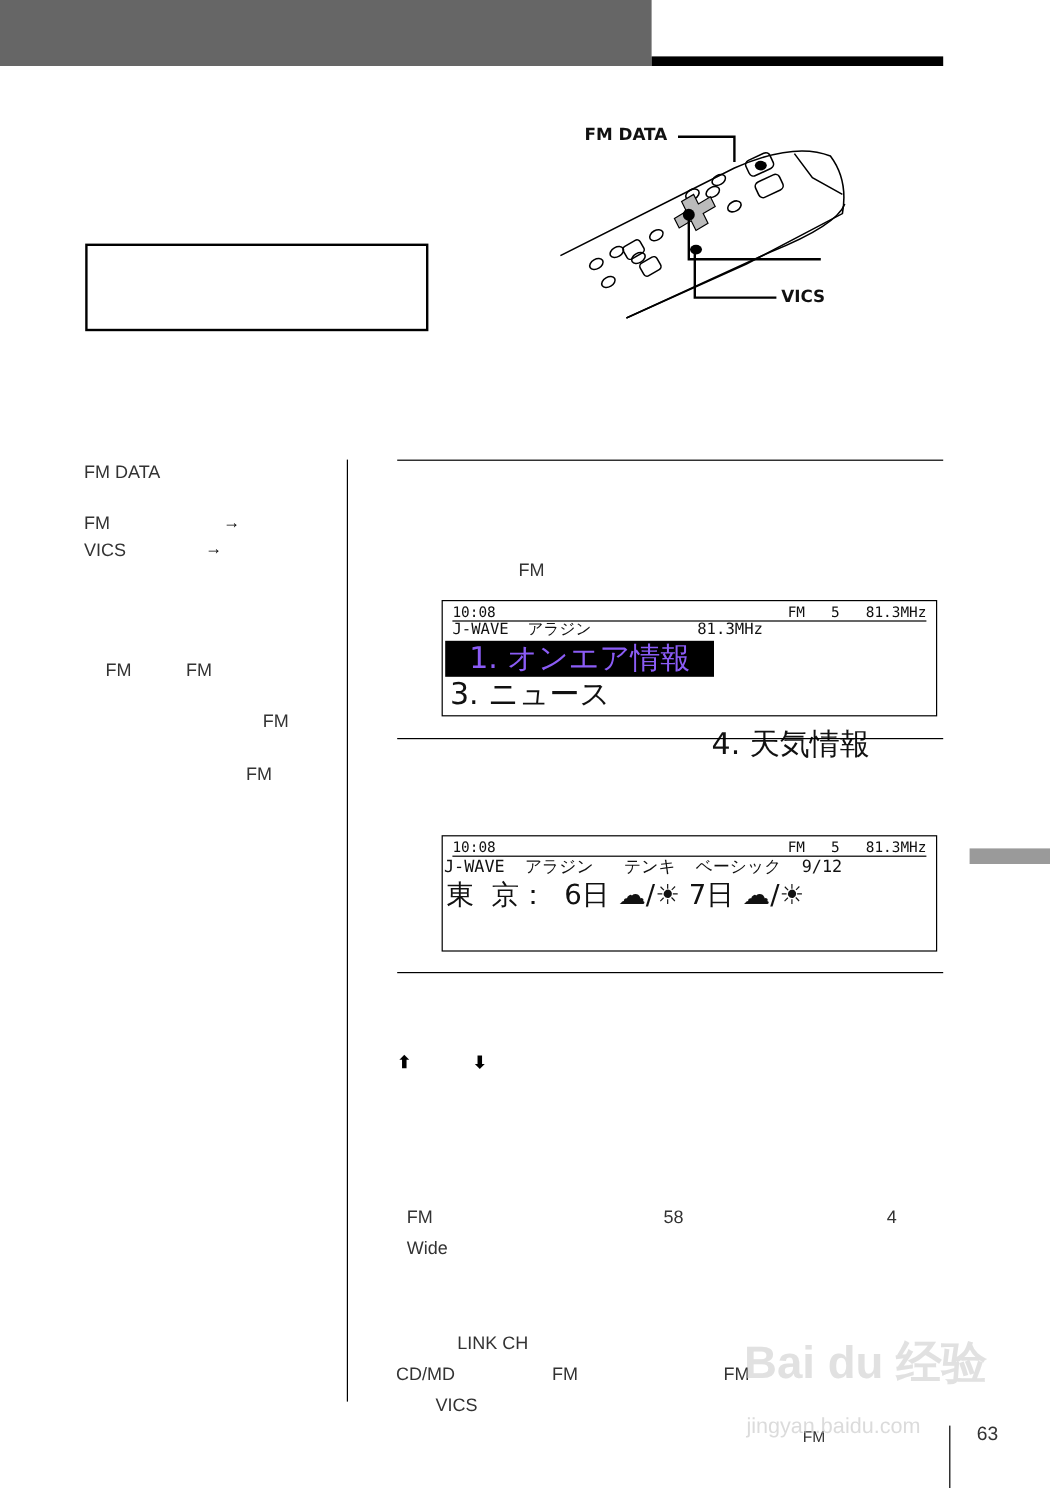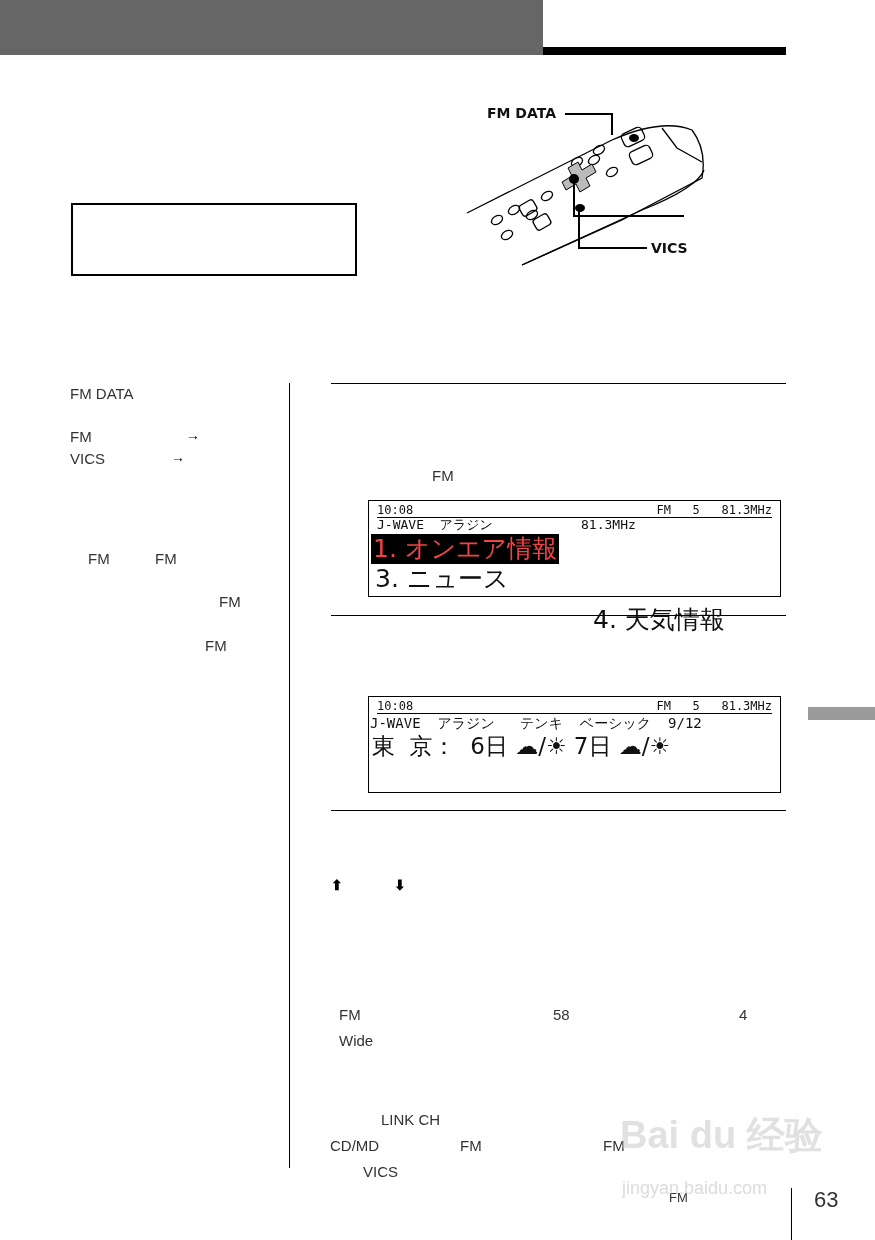--- a/index.html
+++ b/index.html
@@ -10,25 +10,25 @@
   .title-box{left:71px;top:203px;width:282px;height:69px;border:2px solid #000;}
   .txt{font-size:15px;color:#333;white-space:nowrap;}
   .col-rule{left:289px;top:383px;width:1px;height:785px;background:#000;}
   .hrule{height:1px;background:#000;left:331px;width:455px;}
   .tab-gray{left:808px;top:707px;width:67px;height:13px;background:#9a9a9a;}
   .lcd{border:1.5px solid #000;background:#fff;font-family:"DejaVu Sans Mono",monospace;color:#111;}
   .lcd .row1{position:absolute;left:8px;right:8px;top:2px;height:14px;border-bottom:1px solid #000;font-size:12px;line-height:14px;}
   .lcd .row1 .r{position:absolute;right:0;top:0;white-space:pre;}
   .lcd .row2{position:absolute;left:8px;top:16px;font-size:13px;line-height:16px;white-space:pre;}
   .lcd .big{position:absolute;font-family:"DejaVu Sans",sans-serif;font-size:25px;line-height:30px;white-space:pre;}
-  .inv{background:#000;color:#ef4444;padding:0 2px;}
+  .inv{background:#000;color:#8b5cf6;padding:0 20px;}
   .arrow-ic{font-size:14px;font-weight:bold;color:#000;}
   .remote{left:462px;top:100px;width:250px;height:170px;}
   .callout{font-family:"DejaVu Sans",sans-serif;font-weight:bold;font-size:14px;color:#111;}
-  .pgnum{left:814px;top:1187px;font-size:22px;color:#333;}
+  .pgnum{left:814px;top:1187px;font-size:16px;color:#333;}
   .pg-rule{left:791px;top:1188px;width:1px;height:52px;background:#000;}
   .wm{left:620px;top:1110px;font-size:38px;font-weight:bold;color:rgba(200,200,200,0.55);white-space:nowrap;}
   .wm2{left:622px;top:1178px;font-size:18px;color:rgba(190,190,190,0.55);white-space:nowrap;}
 </style>
 </head>
 <body>
 
 <div class="abs hdr-gray"></div>
 <div class="abs hdr-black"></div>
 

